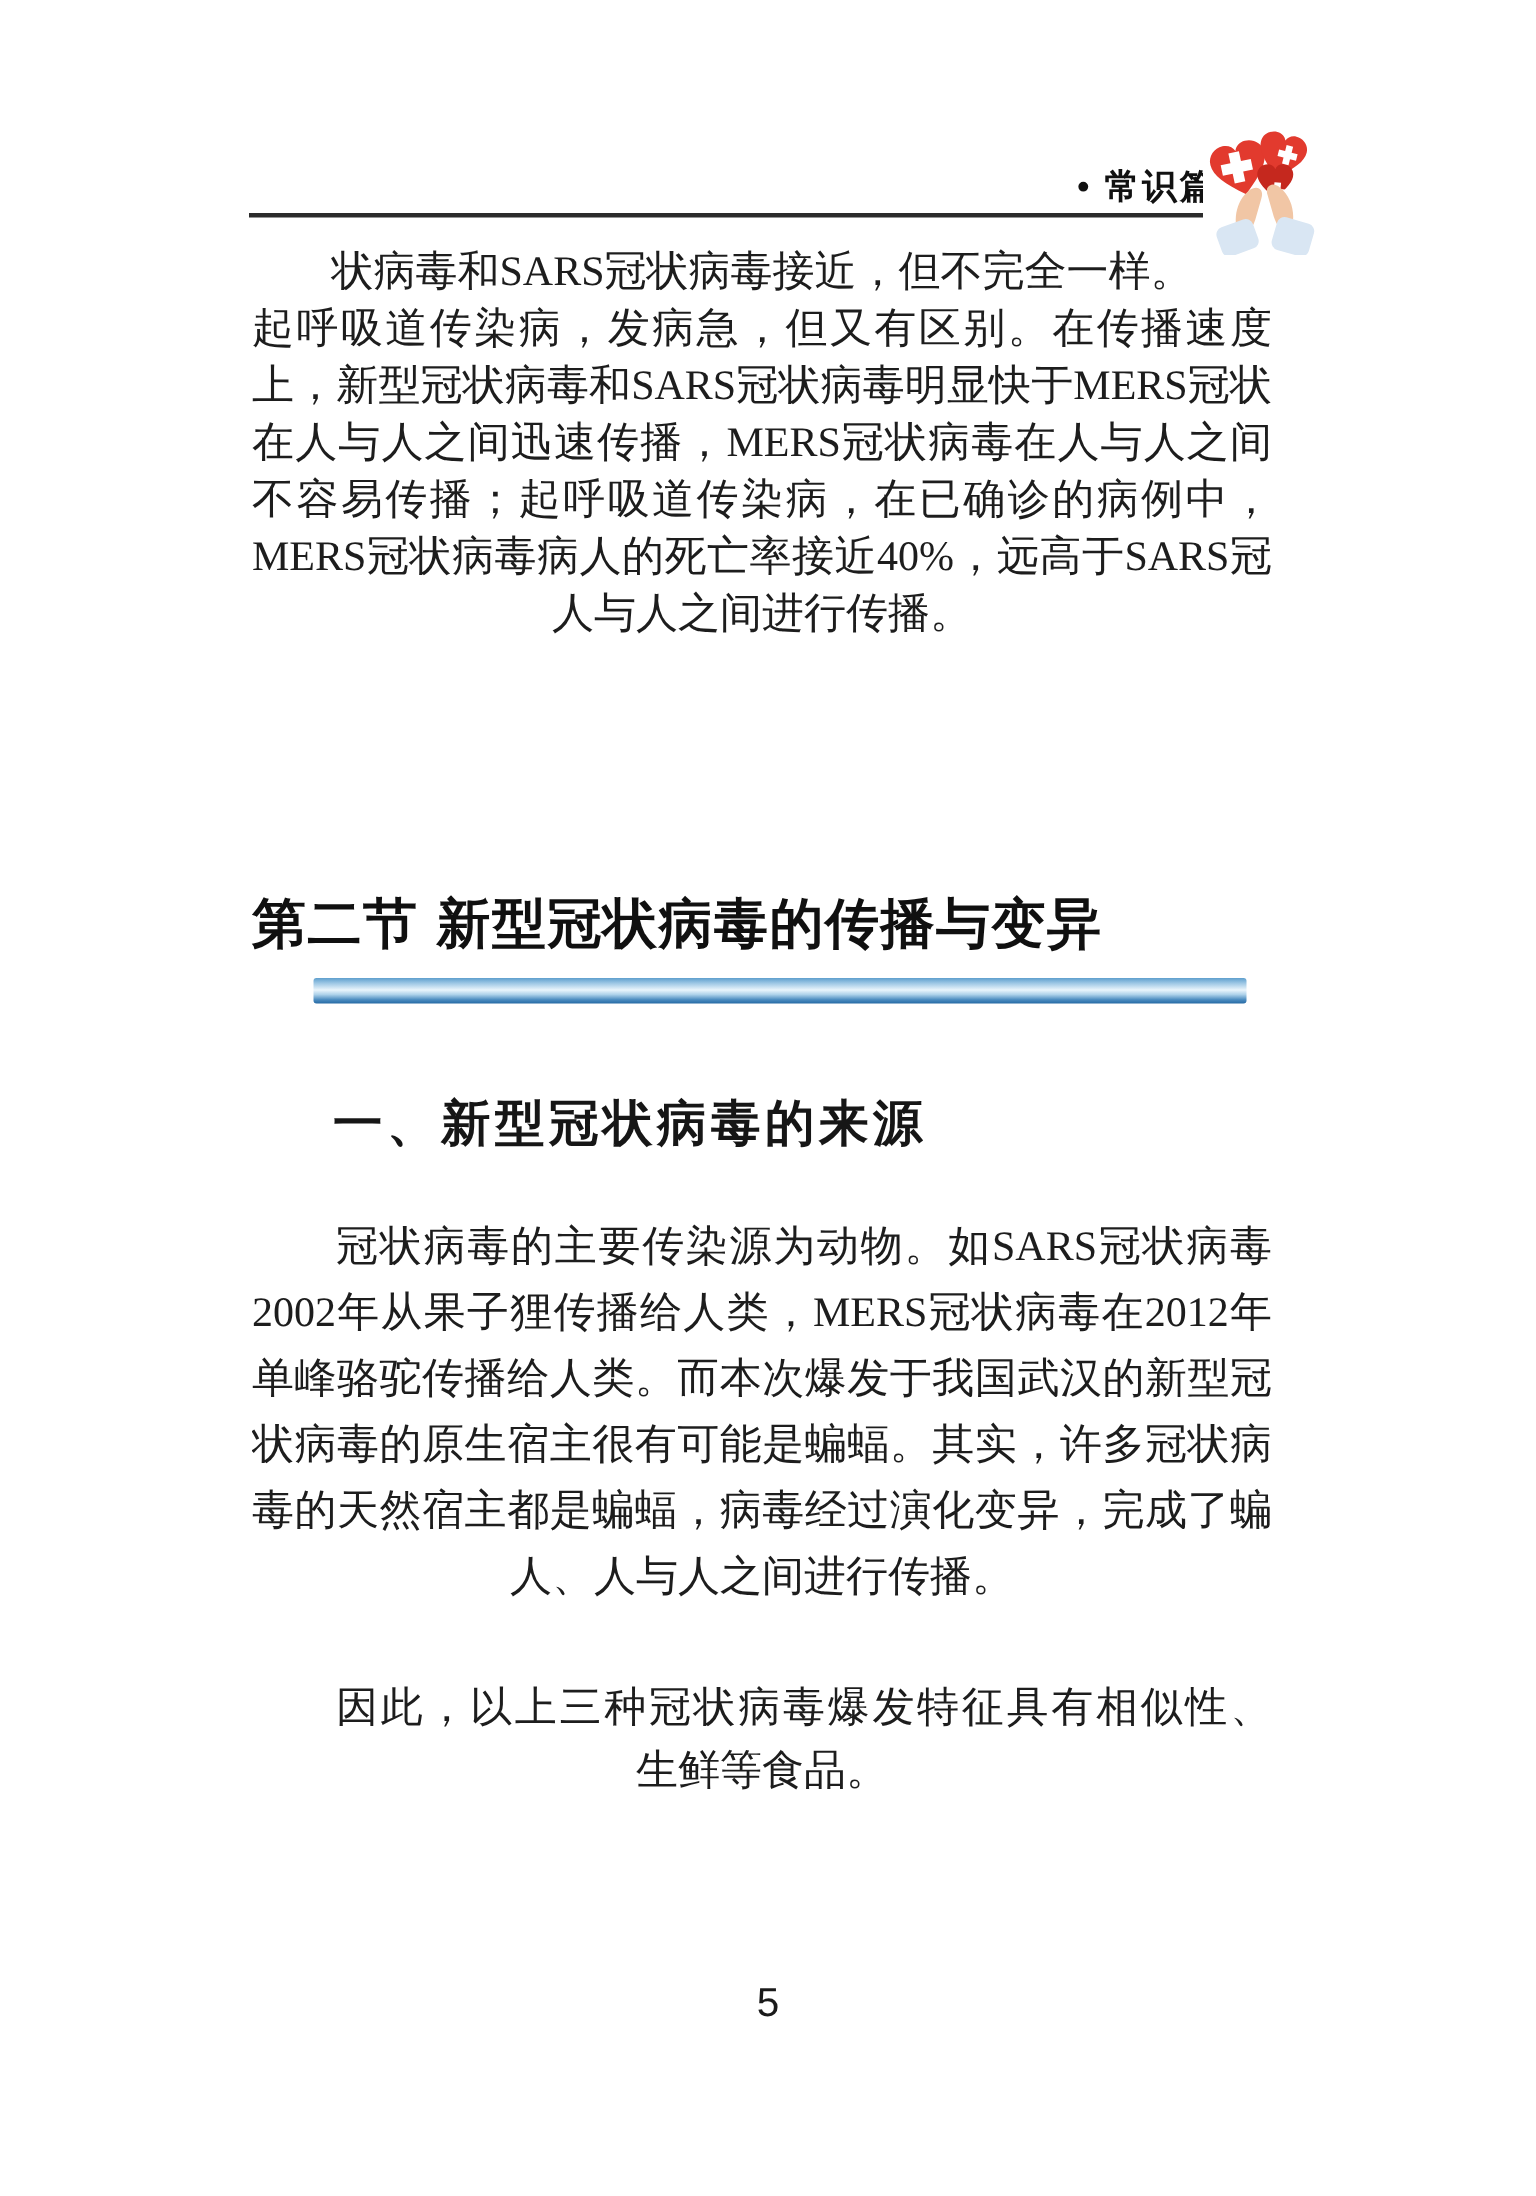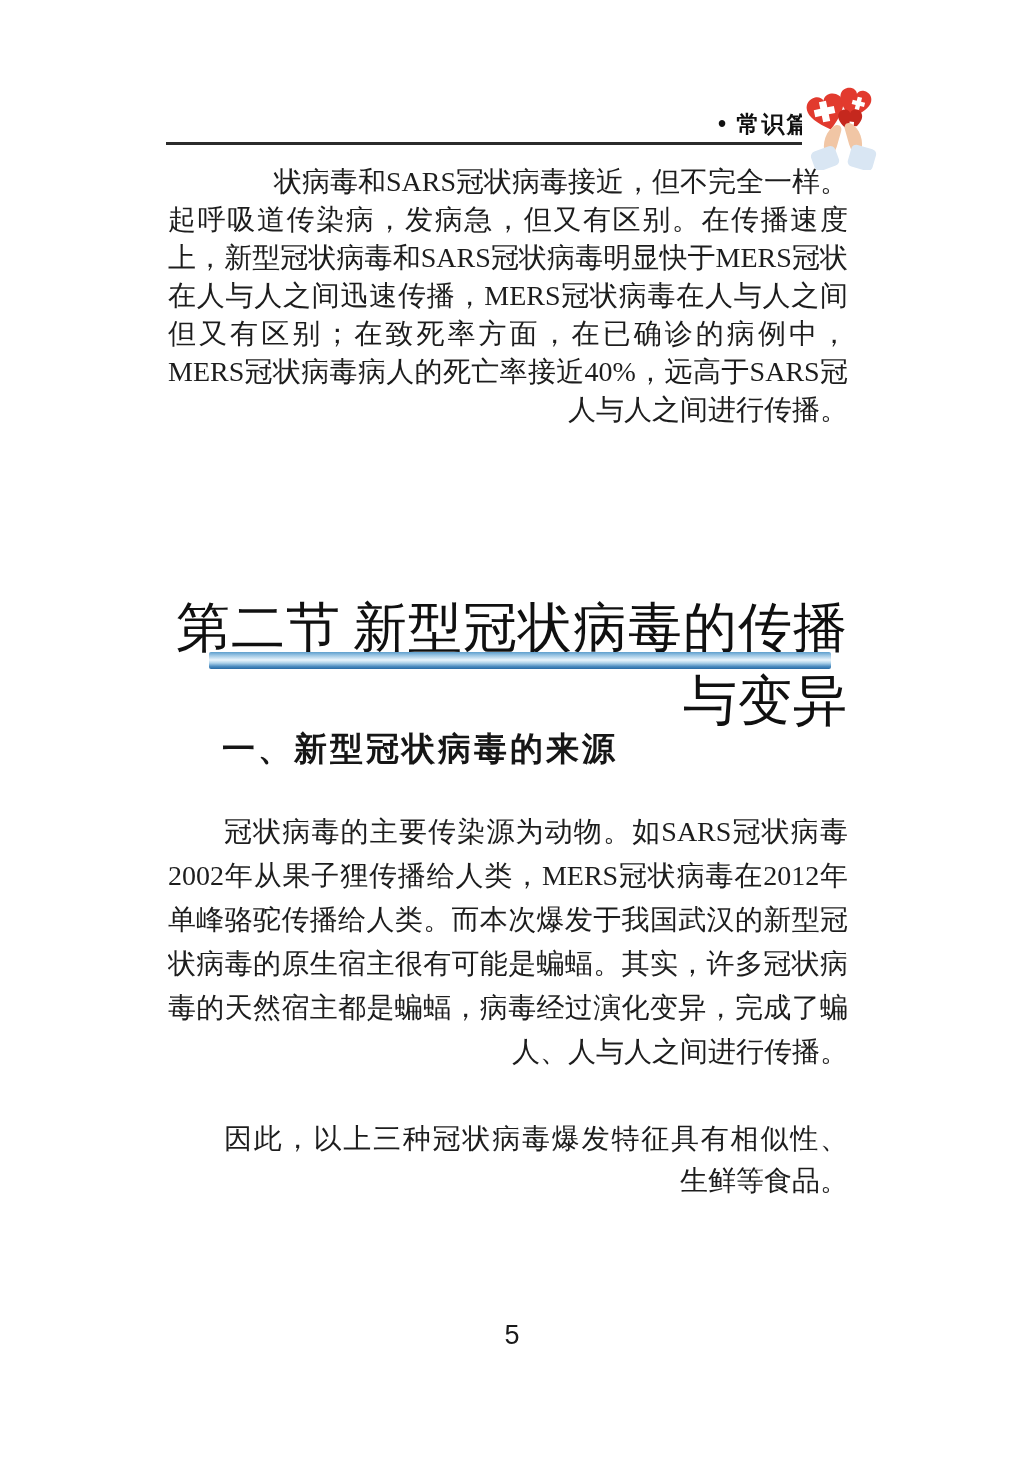--- a/index.html
+++ b/index.html
@@ -44,38 +44,38 @@
   .cross{fill:#ffffff;}
   .skin{fill:var(--skin);}
   .sleeve{fill:var(--sleeve-blue);}
   
   .para{
     position:absolute;left:168px;width:680px;
     font-size:28px;
   }
   .line{
     overflow:hidden;
-    text-align:right;
+    text-align:center;
     white-space:normal;
     word-break:break-all;
   }
   .p1 .line{height:38px;line-height:38px;}
   .p2 .line{height:44px;line-height:44px;}
   .p3 .line{height:42px;line-height:42px;}
   .line.j{text-align:justify;text-justify:inter-character;}
   .line.j::after{content:"";display:inline-block;width:100%;height:0;}
   .line.ind{text-indent:56px;}
   .para-1{top:163px;}
   .para-2{top:810px;}
   .para-3{top:1118px;}
   
   .section-title{
     position:absolute;left:168px;top:592px;width:680px;
-    text-align:right;
-    font-weight:normal;font-size:54px;color:#101010;
+    text-align:left;
+    font-weight:bold;font-size:36px;color:#101010;
     letter-spacing:1px;
     font-family:"Liberation Serif","DejaVu Serif",serif;
   }
   .section-title .num{
     font-family:"Liberation Sans","DejaVu Sans",sans-serif;
     margin-right:12px;
   }
   .accent-bar{
     position:absolute;left:209px;top:652px;width:622px;height:17px;
     border-radius:2px;
@@ -132,21 +132,21 @@
       <rect class="sleeve" x="10" y="60" width="25" height="20" rx="5" transform="rotate(-20 22 70)"></rect>
       <rect class="sleeve" x="46" y="58" width="25" height="22" rx="5" transform="rotate(16 58 69)"></rect>
     </svg>
   </div>
 
   <div class="para p1 para-1">
     <div class="line">状病毒和SARS冠状病毒接近，但不完全一样。</div>
     <div class="line j">起呼吸道传染病，发病急，但又有区别。在传播速度</div>
     <div class="line j">上，新型冠状病毒和SARS冠状病毒明显快于MERS冠状</div>
     <div class="line j">在人与人之间迅速传播，MERS冠状病毒在人与人之间</div>
-    <div class="line j">但又有区别；在致死率方面，在已确诊的病例中，</div>
+    <div class="line j">不容易传播；起呼吸道传染病，在已确诊的病例中，</div>
     <div class="line j">MERS冠状病毒病人的死亡率接近40%，远高于SARS冠状</div>
     <div class="line">人与人之间进行传播。</div>
   </div>
 
   <div class="section-title">
     <span class="num">第二节</span><span>新型冠状病毒的传播与变异</span>
   </div>
   <div class="accent-bar"></div>
 
   <div class="subsection-title">一、新型冠状病毒的来源</div>

